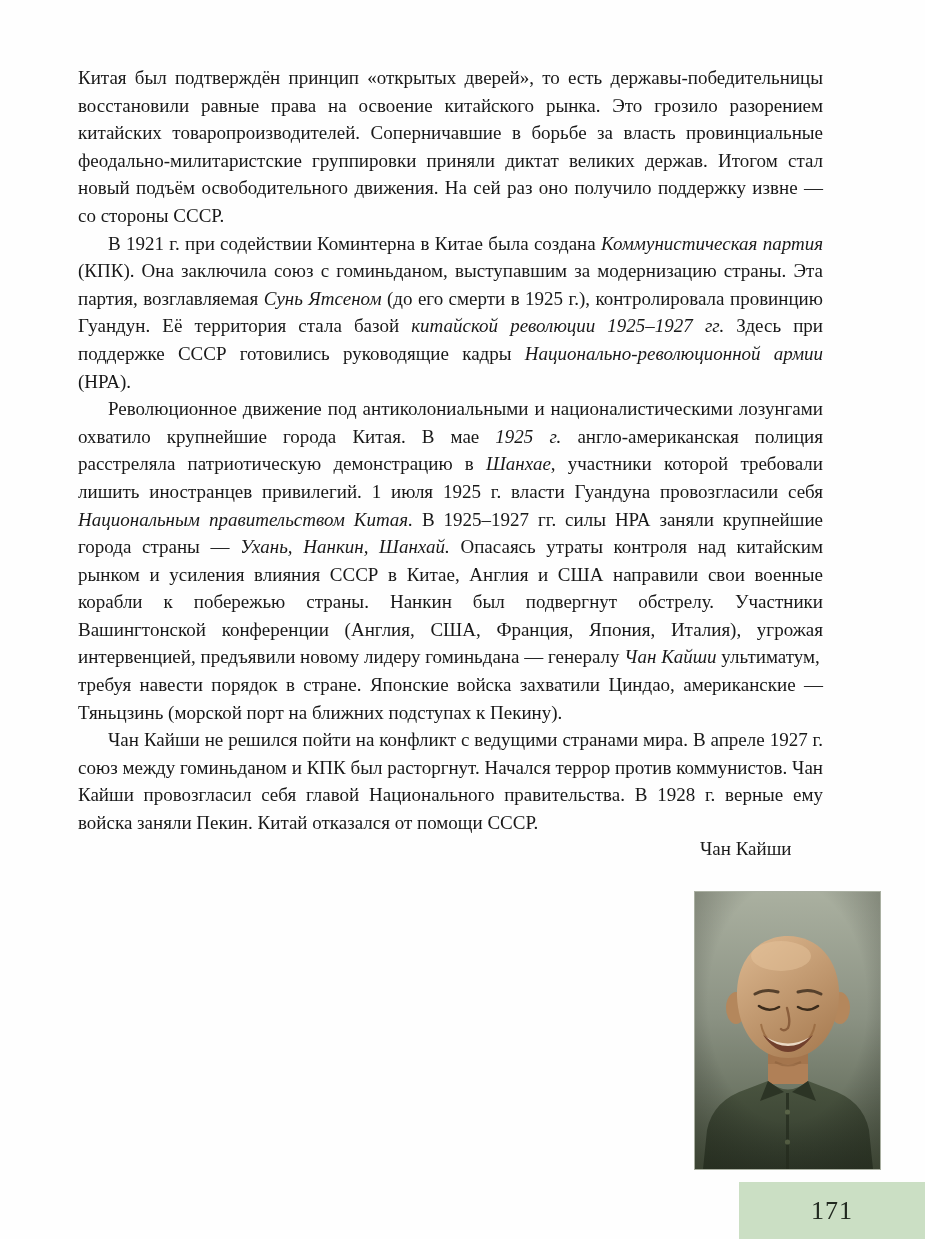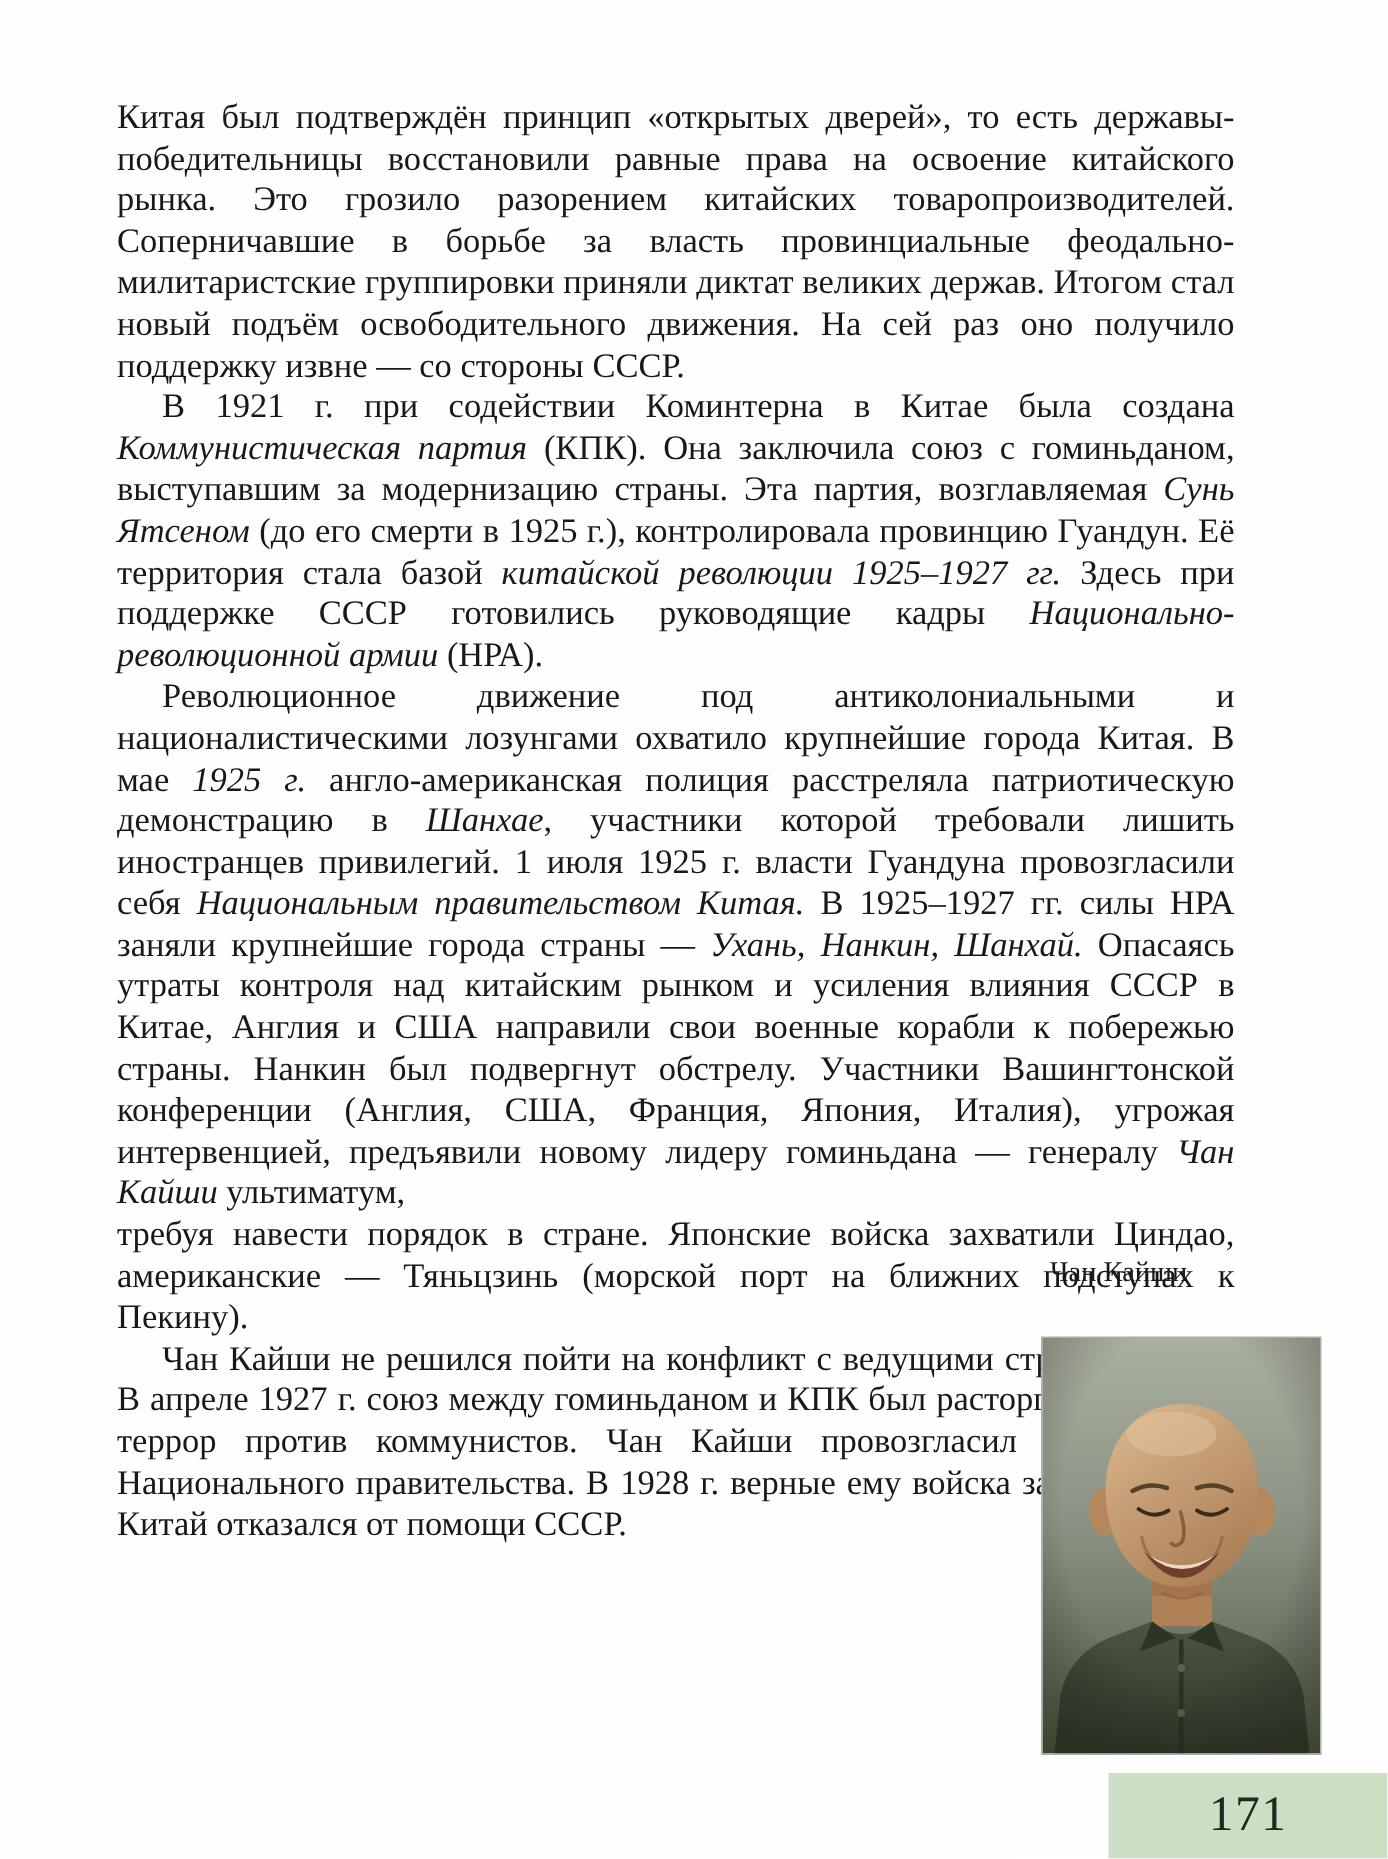--- a/index.html
+++ b/index.html
@@ -7,21 +7,21 @@
   body {
     width:925px; height:1239px;
     font-family:"Liberation Serif","DejaVu Serif",serif;
     position:relative; overflow:hidden;
   }
   .page {
     position:relative; width:925px; height:1239px; background:#fefefe;
   }
   .content {
     position:absolute; left:78px; top:64px; width:745px;
-    font-size:23px; line-height:27.6px; color:#181818;
+    font-size:19px; line-height:27.6px; color:#181818;
     text-align:justify;
     hyphens:auto;
   }
   p.para { margin:0; }
   p.indent { text-indent:30px; }
   p.narrow { }
   .it { font-style:italic; }
 
   .photo-caption {
     position:absolute; left:700px; top:838px;
@@ -35,21 +35,21 @@
   }
   .photo-frame svg { display:block; }
 
   .pagenum-box {
     position:absolute; right:0; bottom:0;
     width:186px; height:57px;
     background:#cbdfc4;
     display:flex; align-items:center; justify-content:center;
   }
   .pagenum {
-    font-size:33px; color:#20281f; letter-spacing:1px;
+    font-size:26px; color:#20281f; letter-spacing:1px;
   }
 </style>
 </head>
 <body>
 
 <div class="page">
 
   <div class="content">
     <p class="para"><span>Китая был подтверждён принцип «открытых дверей», то есть державы-победительницы восстановили равные права на освоение китайского рынка. Это грозило разорением китайских товаропроизводителей. Соперничавшие в борьбе за власть провинциальные феодально-милитаристские группировки приняли диктат великих держав. Итогом стал новый подъём освободительного движения. На сей раз оно получило поддержку извне — со стороны СССР.</span></p>
     <p class="para indent"><span>В 1921 г. при содействии Коминтерна в Китае была создана </span><span class="it">Коммунистическая партия</span><span> (КПК). Она заключила союз с гоминьданом, выступавшим за модернизацию страны. Эта партия, возглавляемая </span><span class="it">Сунь Ятсеном</span><span> (до его смерти в 1925 г.), контролировала провинцию Гуандун. Её территория стала базой </span><span class="it">китайской революции 1925–1927 гг.</span><span> Здесь при поддержке СССР готовились руководящие кадры </span><span class="it">Национально-революционной армии</span><span> (НРА).</span></p>

